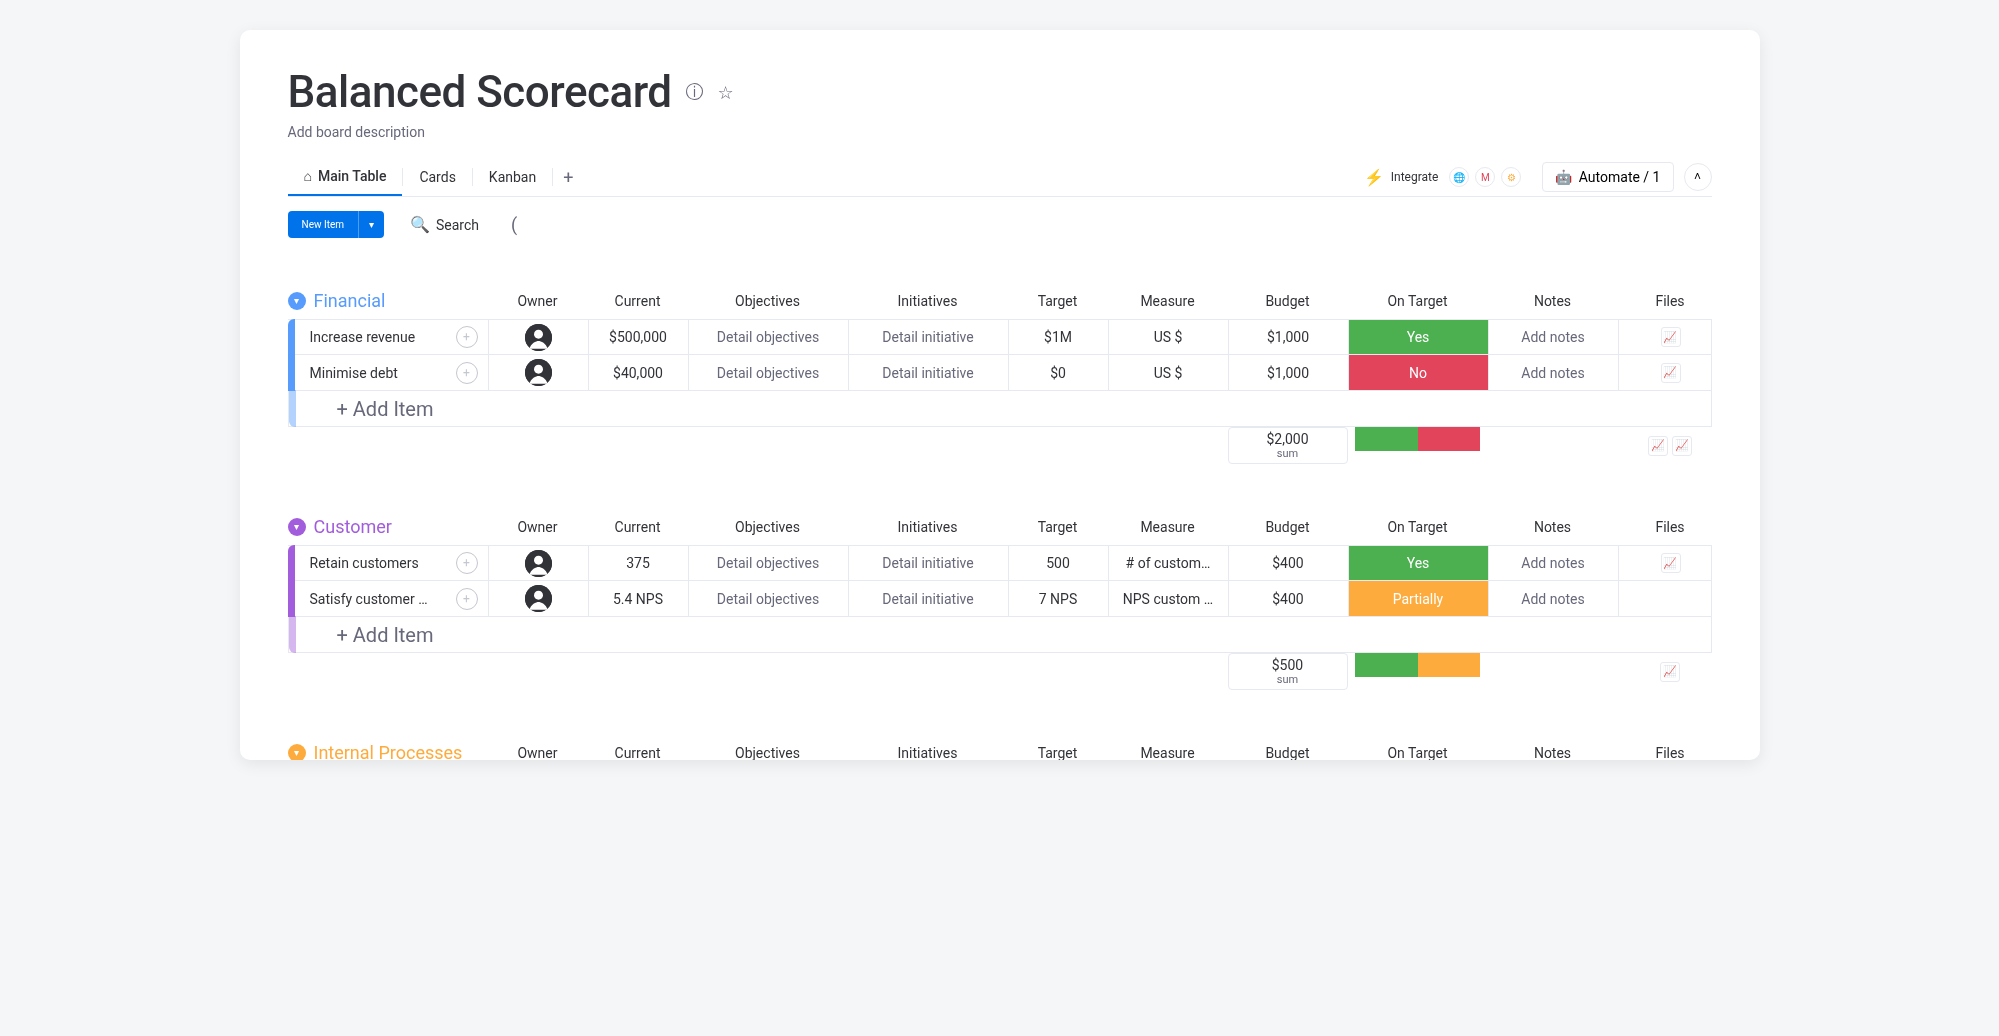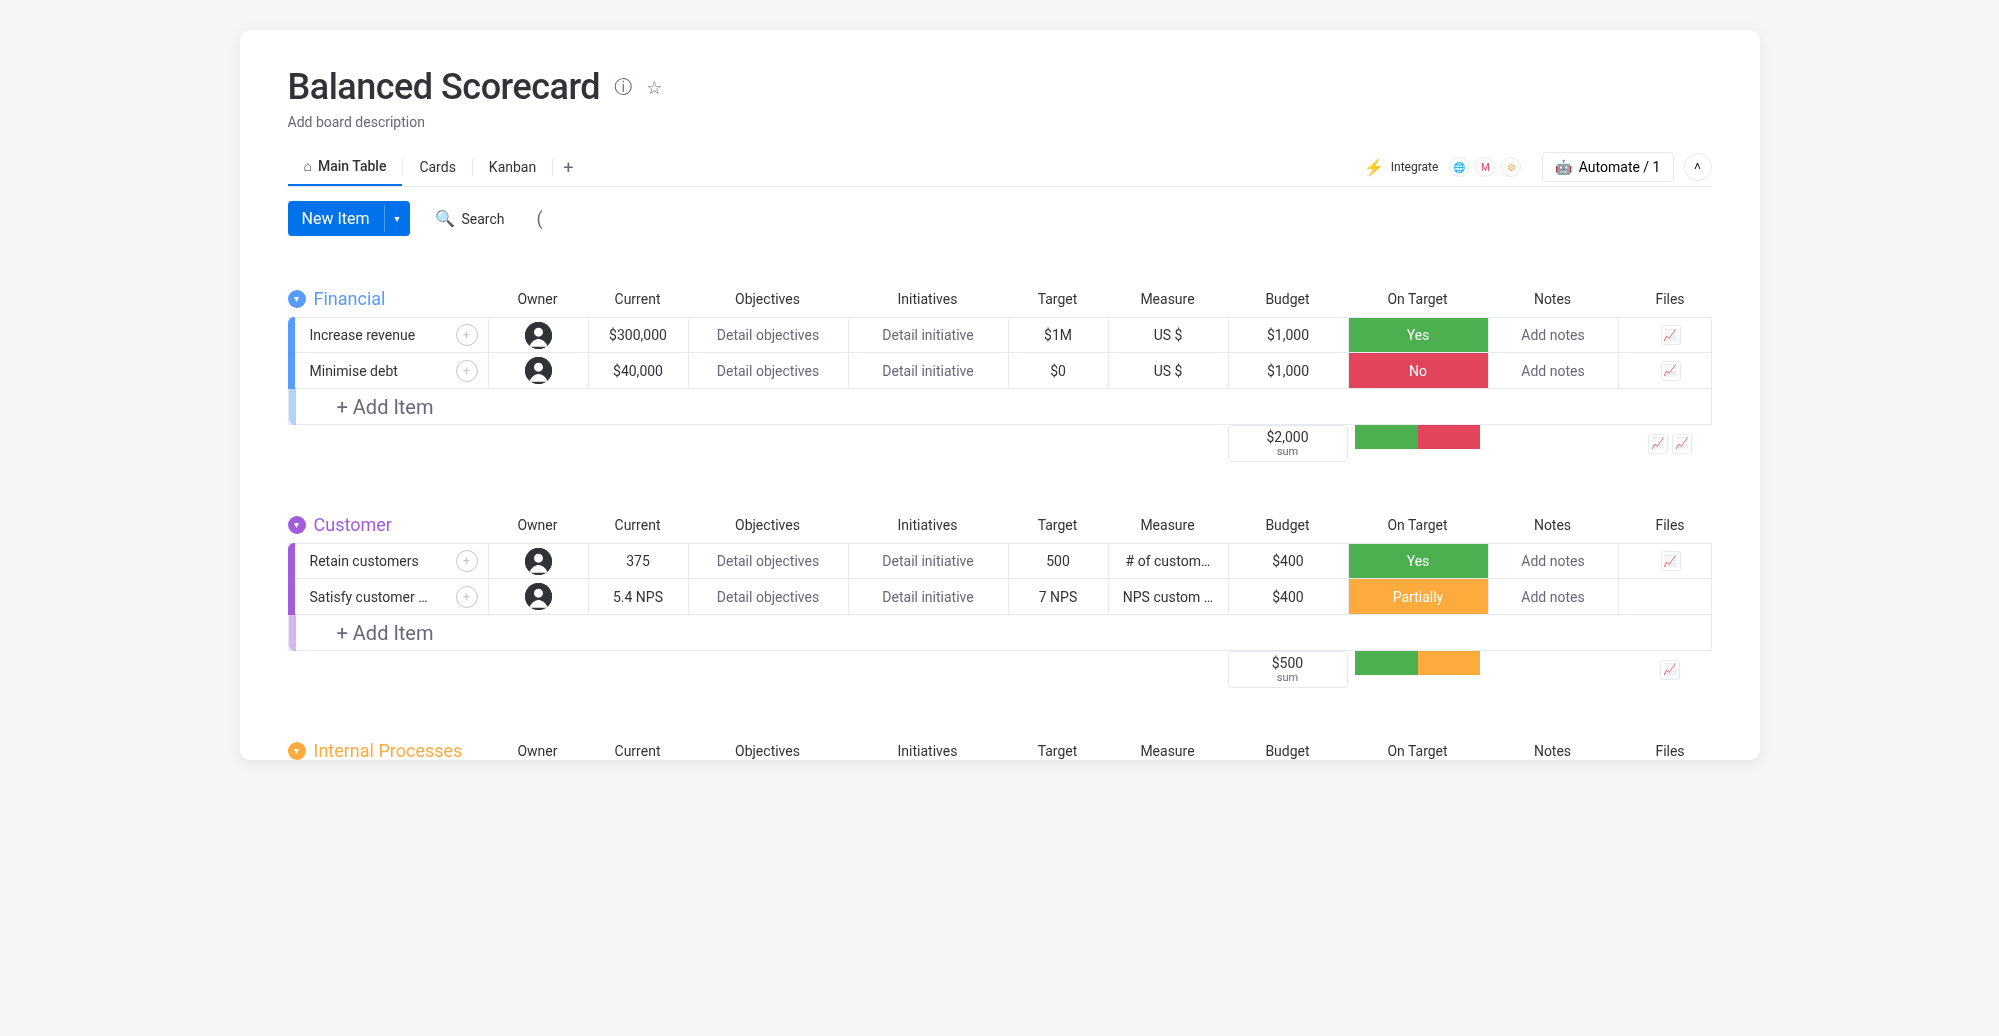--- a/index.html
+++ b/index.html
@@ -1,34 +1,34 @@
 <!DOCTYPE html>
 <html><head>
 <meta charset="utf-8">
 <style>
 * { margin:0; padding:0; box-sizing:border-box; font-family: -apple-system, BlinkMacSystemFont, "Segoe UI", Roboto, Helvetica, Arial, sans-serif; }
 body { background:#f5f6f8; padding:30px; }
 .board-card { background:#fff; border-radius:10px; box-shadow:0 4px 16px rgba(0,0,0,.08); padding:36px 48px 0 48px; max-width:1520px; margin:0 auto; overflow:hidden; height:730px; position:relative; }
 .header-row { display:flex; align-items:center; gap:14px; }
-.board-title { font-size:36px; font-weight:500; color:#323338; letter-spacing:-.5px; }
+.board-title { font-size:44px; font-weight:500; color:#323338; letter-spacing:-.5px; }
 .info-icon,.star-icon { font-size:18px; color:#676879; cursor:pointer; }
 .board-desc { color:#676879; font-size:14px; margin-top:6px; cursor:pointer; }
 .tabs-row { display:flex; align-items:center; margin-top:18px; border-bottom:1px solid #e6e9ef; justify-content:space-between; }
 .tabs-left,.tabs-right { display:flex; align-items:center; }
 .tab { padding:10px 16px; font-size:14px; color:#323338; display:flex; align-items:center; gap:6px; cursor:pointer; }
 .tab.active { border-bottom:2px solid #0073ea; font-weight:500; }
 .tab-sep { width:1px; height:18px; background:#e6e9ef; }
 .tab-add { font-size:18px; color:#676879; padding:0 10px; cursor:pointer; }
 .int-label { font-size:12px; color:#323338; margin-right:8px; }
 .int-dot { width:20px; height:20px; border-radius:50%; border:1px solid #e6e9ef; margin:0 3px; display:flex; align-items:center; justify-content:center; font-size:10px; }
 .automate-btn { margin-left:18px; padding:6px 12px; border:1px solid #e6e9ef; border-radius:4px; font-size:14px; display:flex; align-items:center; gap:6px; cursor:pointer; }
 .chevron-btn { width:28px; height:28px; border:1px solid #e6e9ef; border-radius:50%; display:flex; align-items:center; justify-content:center; margin-left:10px; font-size:12px; cursor:pointer; }
 .toolbar-row { display:flex; align-items:center; margin-top:14px; gap:12px; }
 .new-item-btn { display:flex; align-items:center; background:#0073ea; color:#fff; border-radius:4px; overflow:hidden; cursor:pointer; }
-.new-item-main { padding:8px 14px; font-size:16px; }
+.new-item-main { padding:8px 14px; font-size:10px; }
 .new-item-caret { padding:8px 10px; border-left:1px solid rgba(255,255,255,.3); font-size:10px; }
 .search-wrap { display:flex; align-items:center; gap:6px; color:#323338; font-size:14px; margin-left:14px; cursor:pointer; }
 .search-icon { font-size:16px; }
 .filter-stub { font-size:18px; color:#676879; margin-left:20px; }
 .group { margin-top:52px; }
 .group-caret { width:18px; height:18px; border-radius:50%; display:flex; align-items:center; justify-content:center; color:#fff; font-size:10px; margin-right:8px; }
 .group-name { font-size:18px; font-weight:400; }
 .col-head { font-size:14px; color:#323338; text-align:center; }
 .grid-head { display:grid; grid-template-columns: 200px 100px 100px 160px 160px 100px 120px 120px 140px 130px 105px; align-items:center; }
 .grid-head .group-title-wrap { display:flex; align-items:center; padding-left:0; }
@@ -137,21 +137,21 @@
       </div>
       <div class="cell">
               <span class="avatar">
                 <svg viewBox="0 0 24 24">
                   <circle cx="12" cy="12" r="12" fill="#323338"></circle>
                   <circle cx="12" cy="9" r="4" fill="#fff"></circle>
                   <path d="M4 22c1-5 6-7 8-7s7 2 8 7" fill="#fff"></path>
                 </svg>
               </span>
             </div>
-      <div class="cell">$300,000</div>
+      <div class="cell">$500,000</div>
       <div class="cell muted">Detail objectives</div>
       <div class="cell muted">Detail initiative</div>
       <div class="cell">$1M</div>
       <div class="cell">US $</div>
       <div class="cell">$1,000</div>
       <div class="cell status-cell" style="background:#4caf50">Yes</div>
       <div class="cell muted">Add notes</div>
       <div class="cell">
               <span class="file-tile">📈</span>
             </div>

